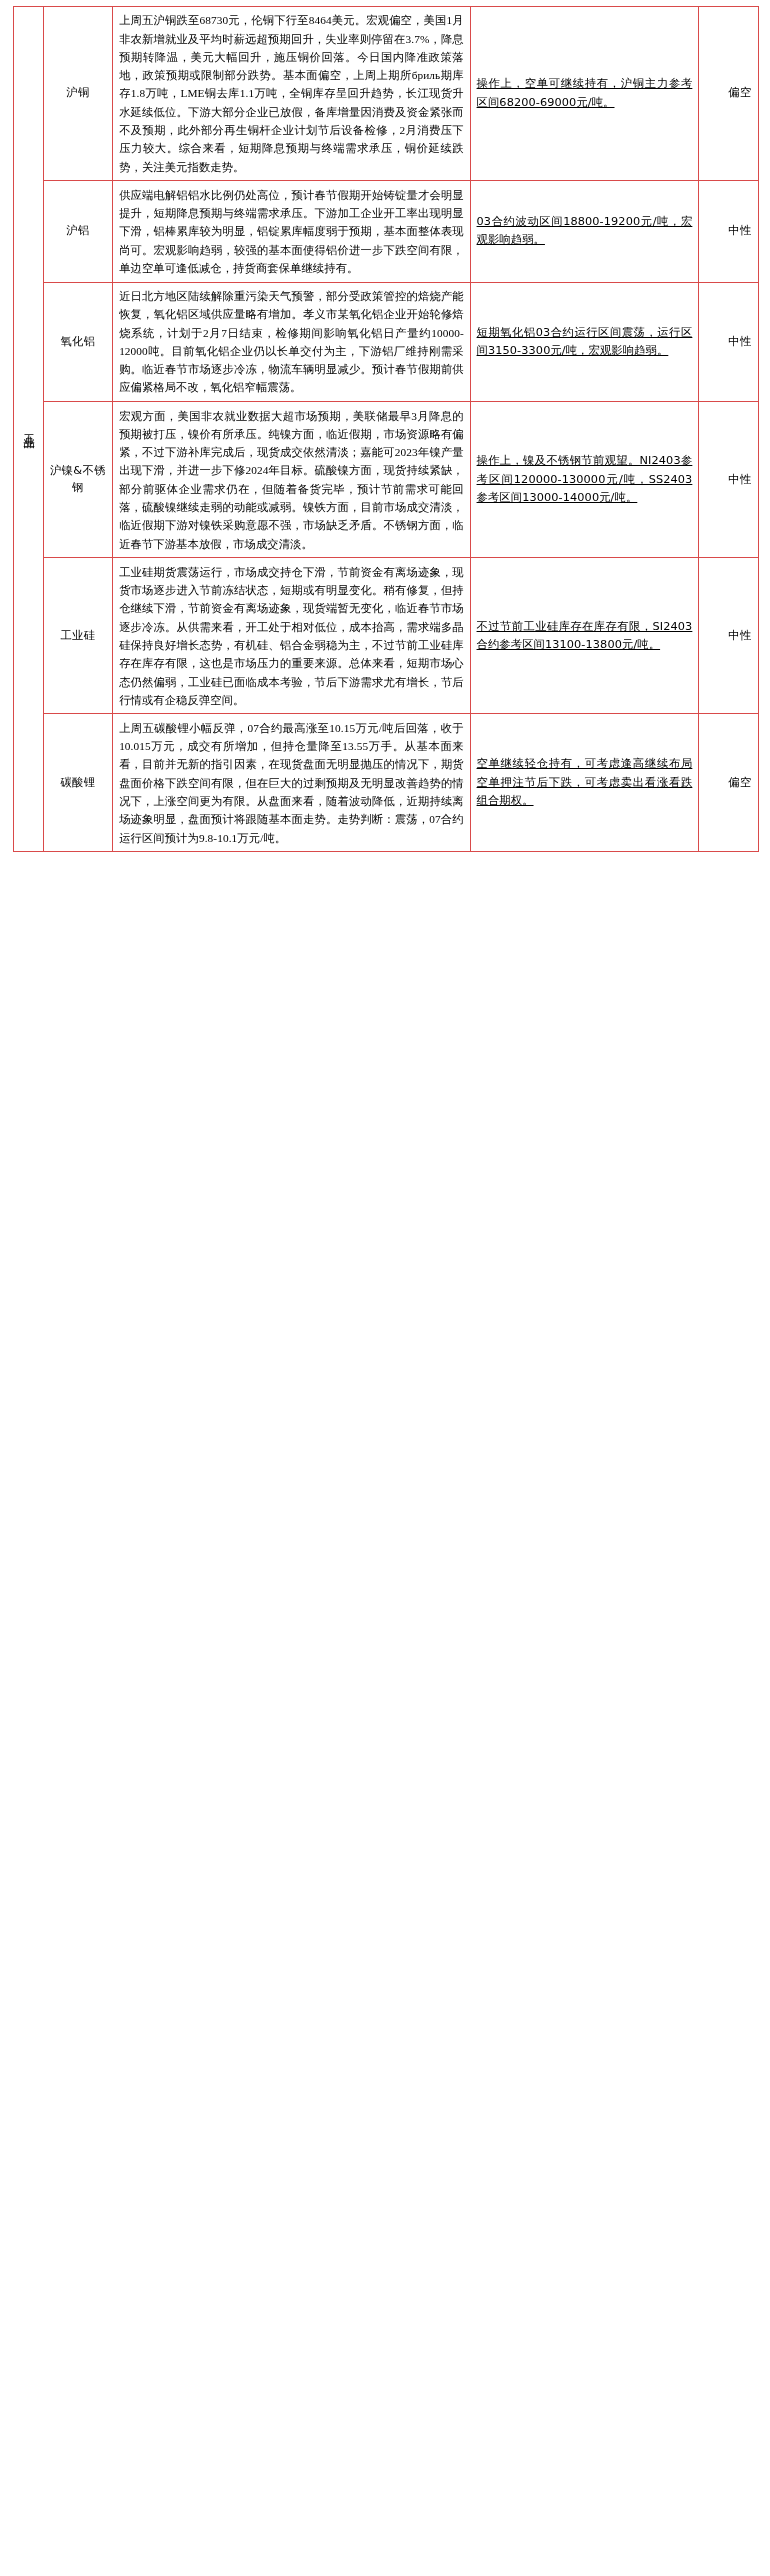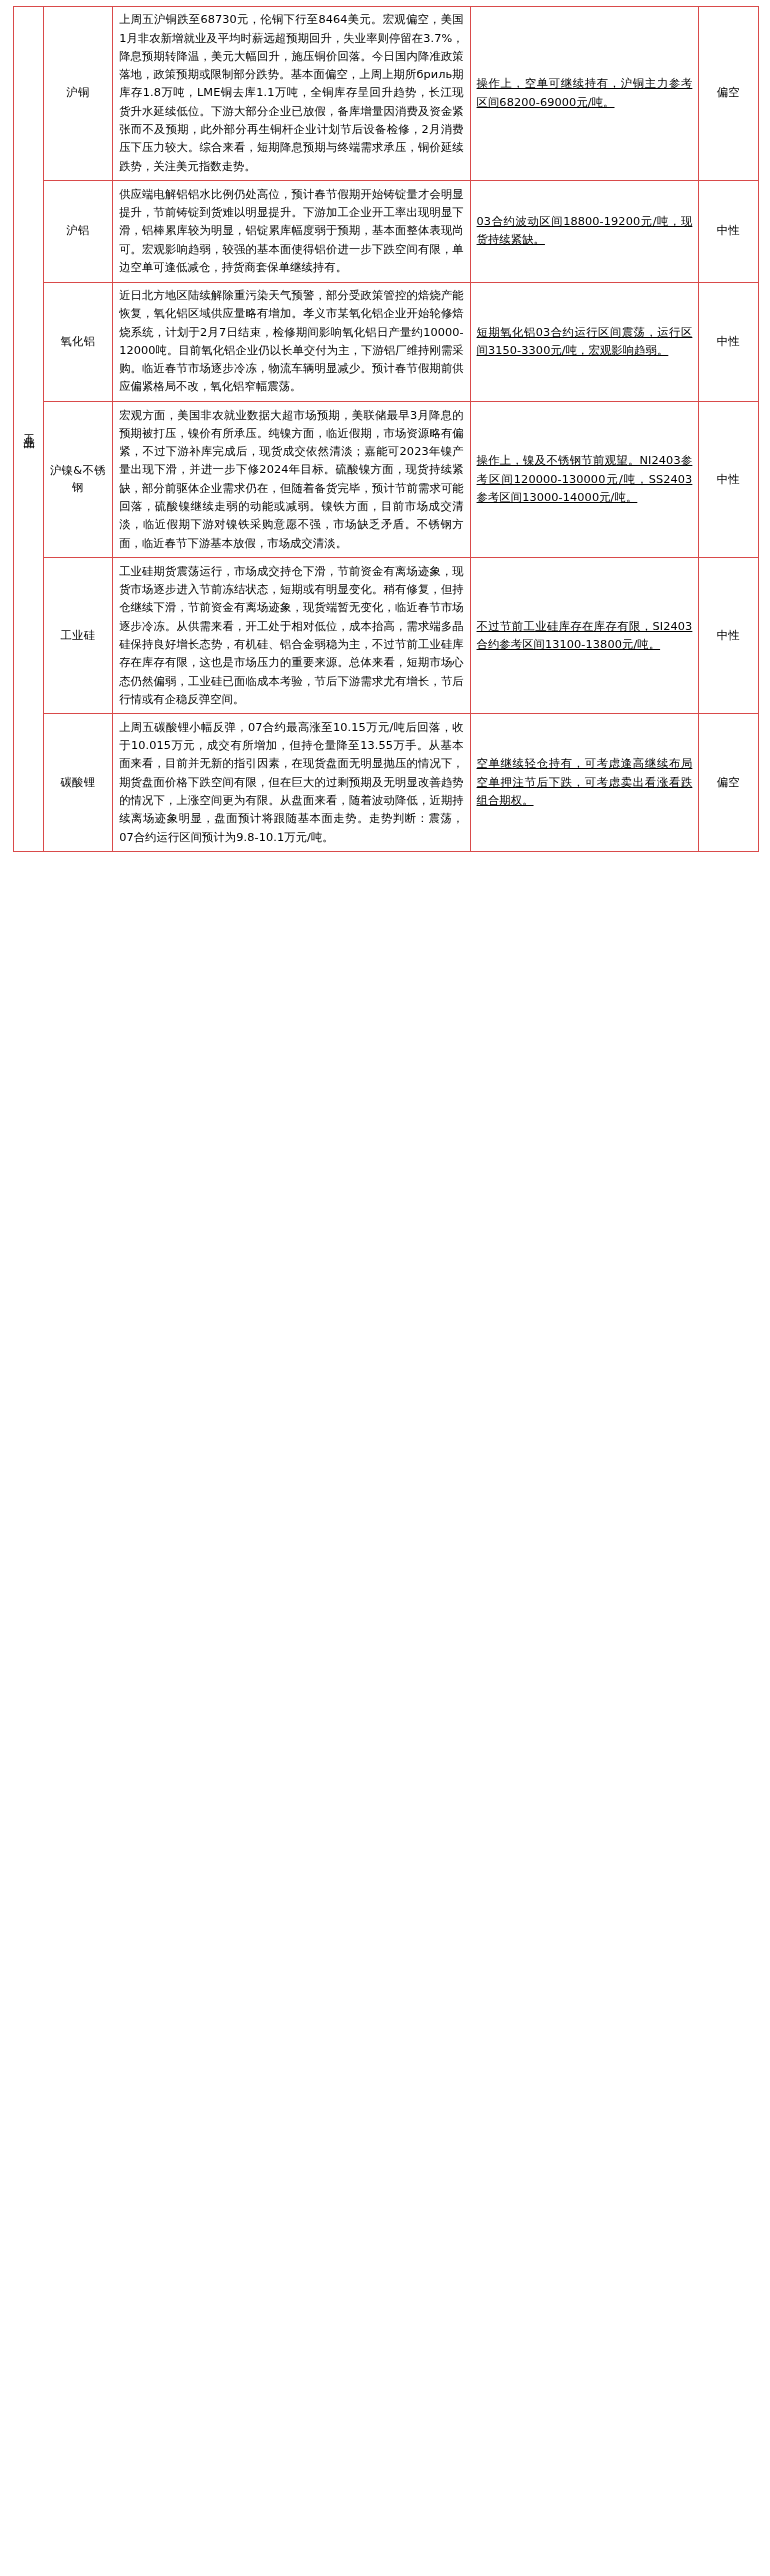--- a/index.html
+++ b/index.html
@@ -53,31 +53,32 @@
   }
   td.name .nm {
     display: inline-block;
     line-height: 1.5;
   }
   td.analysis {
     width: 344px;
     text-align: justify;
     text-justify: inter-ideograph;
     letter-spacing: 0.1px;
+    font-family: Liberation Serif, serif;
   }
   td.operation {
     width: 220px;
     text-align: justify;
     text-justify: inter-ideograph;
     letter-spacing: 0.1px;
     text-decoration: underline;
   }
   td.view {
     width: 57px;
-    text-align: center;
+    text-align: right;
     font-size: 11.3px;
     letter-spacing: 0.4px;
     padding: 2.9px 1.5px;
   }
   .analysis-inner, .operation-inner {
     display: block;
     white-space: pre-wrap;
   }
 </style>
 </head>
@@ -101,24 +102,24 @@
         </td>
         <td class="view">
           <span>偏空</span>
         </td>
       </tr>
       <tr>
         <td class="name">
           <span class="nm">沪铝</span>
         </td>
         <td class="analysis">
-          <span class="analysis-inner">供应端电解铝铝水比例仍处高位，预计春节假期开始铸锭量才会明显提升，节前铸锭到货难以明显提升。下游加工企业开工率出现明显下滑，铝棒累库较为明显，铝锭累库幅度弱于预期，基本面整体表现尚可。宏观影响趋弱，较强的基本面使得铝价进一步下跌空间有限，单边空单可逢低减仓，持货商套保单继续持有。</span>
+          <span class="analysis-inner">供应端电解铝铝水比例仍处高位，预计春节假期开始铸锭量才会明显提升，短期降息预期与终端需求承压。下游加工企业开工率出现明显下滑，铝棒累库较为明显，铝锭累库幅度弱于预期，基本面整体表现尚可。宏观影响趋弱，较强的基本面使得铝价进一步下跌空间有限，单边空单可逢低减仓，持货商套保单继续持有。</span>
         </td>
         <td class="operation">
-          <span class="operation-inner">03合约波动区间18800-19200元/吨，现货持续紧缺。</span>
+          <span class="operation-inner">03合约波动区间18800-19200元/吨，宏观影响趋弱。</span>
         </td>
         <td class="view">
           <span>中性</span>
         </td>
       </tr>
       <tr>
         <td class="name">
           <span class="nm">氧化铝</span>
         </td>
         <td class="analysis">

